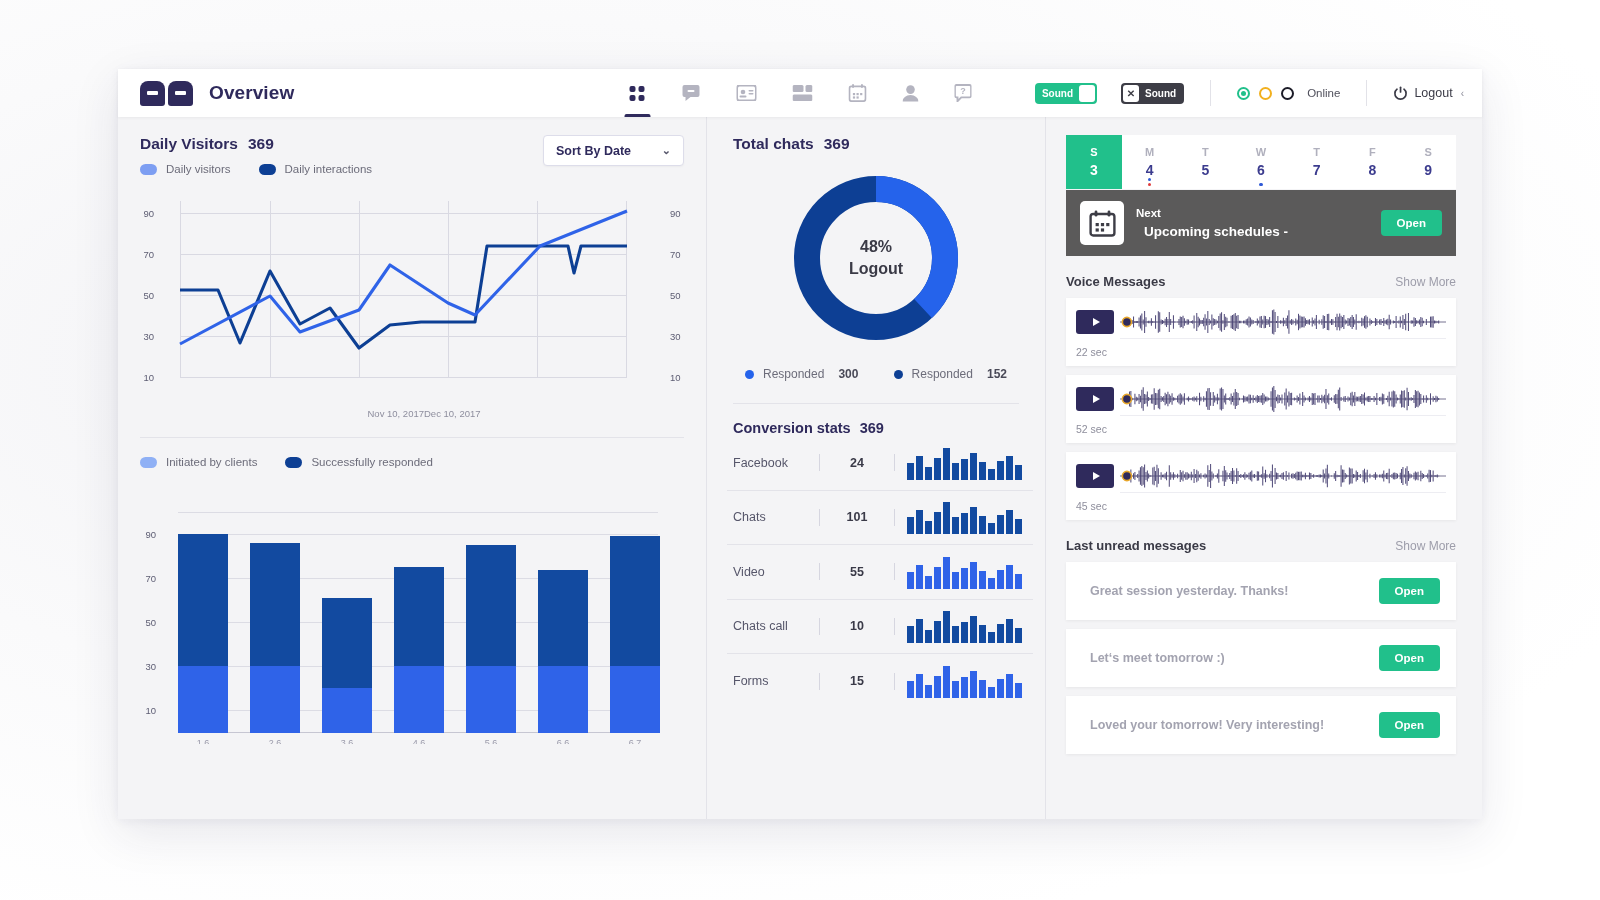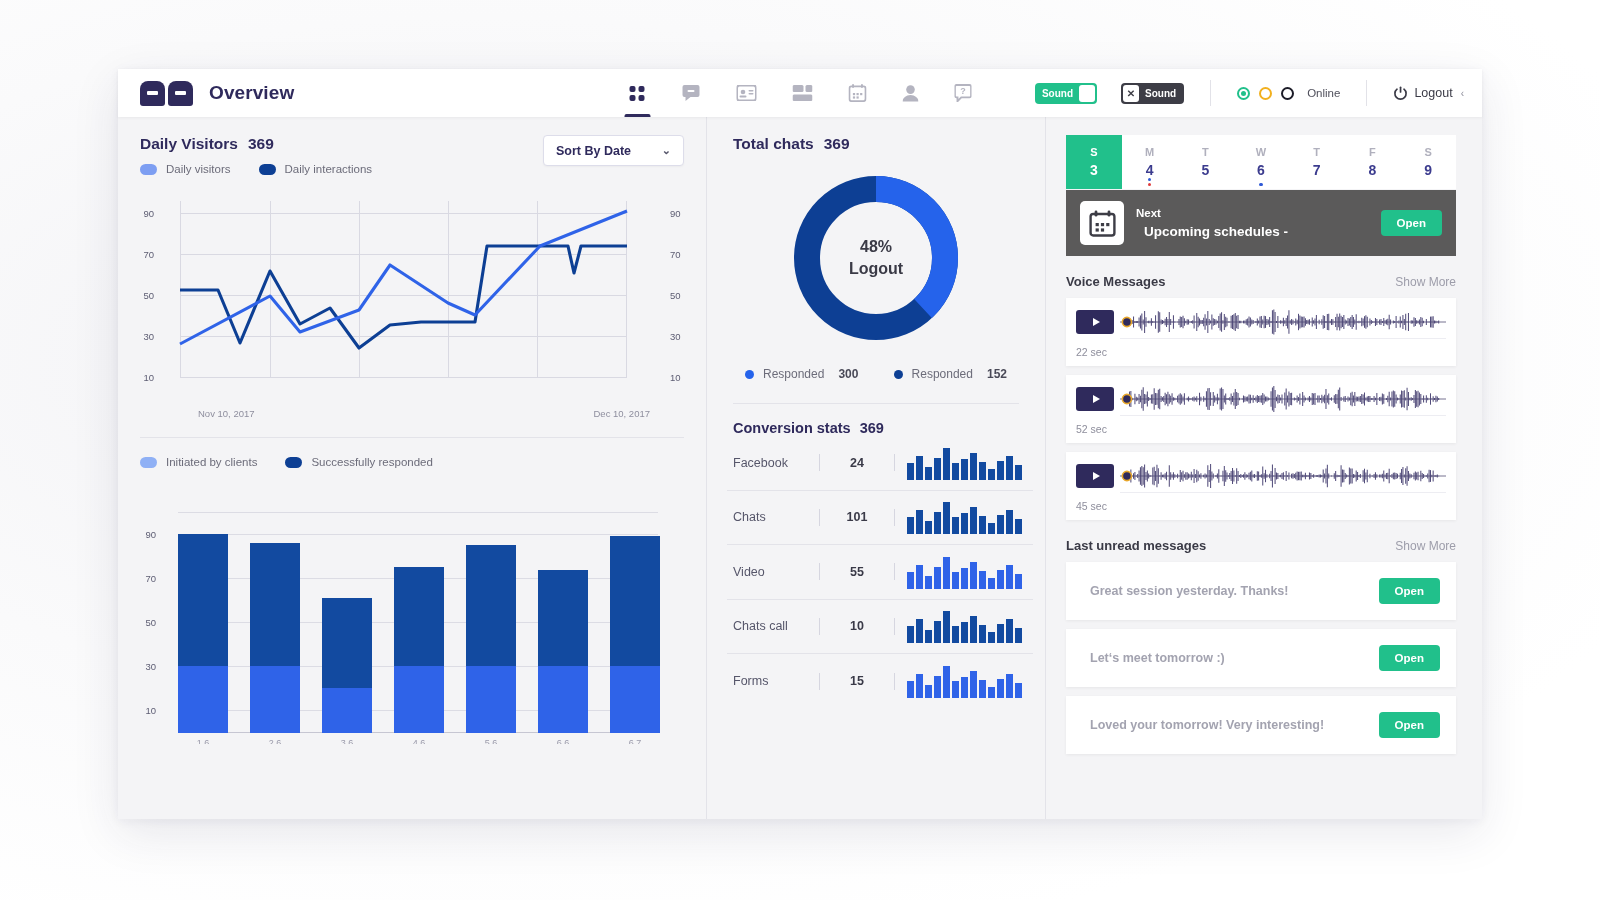--- a/index.html
+++ b/index.html
@@ -351,21 +351,21 @@
             <line x1="219.5" y1="12" x2="219.5" y2="188"></line>
             <line x1="308.5" y1="12" x2="308.5" y2="188"></line>
             <line x1="397.5" y1="12" x2="397.5" y2="188"></line>
             <line x1="486.5" y1="12" x2="486.5" y2="188"></line>
           </g>
 
           <polyline fill="none" stroke="#0d3f94" stroke-width="3.1" stroke-linejoin="round" points="40,101 78,101 100,154 130,82 160,135 190,119 219,159 250,136 281,133 335,133 347,57 400,57 428,57 434,84 441,57 487,57"></polyline>
 
           <polyline fill="none" stroke="#2f63e8" stroke-width="3.1" stroke-linejoin="round" points="40,155 130,107 160,143 219,121 250,76 308,114 335,126 400,57 487,22"></polyline>
         </svg>
-        <div class="xlabels" style="padding:0 34px 0 58px;">
+        <div class="xlabels" style="padding:0 34px 0 58px;justify-content:center;">
           <span>Nov 10, 2017</span>
           <span>Dec 10, 2017</span>
         </div>
       </div>
 
       <div class="hr-soft"></div>
 
       <div class="calls-wrap">
         <div class="legend">
           <div class="lg-item">

